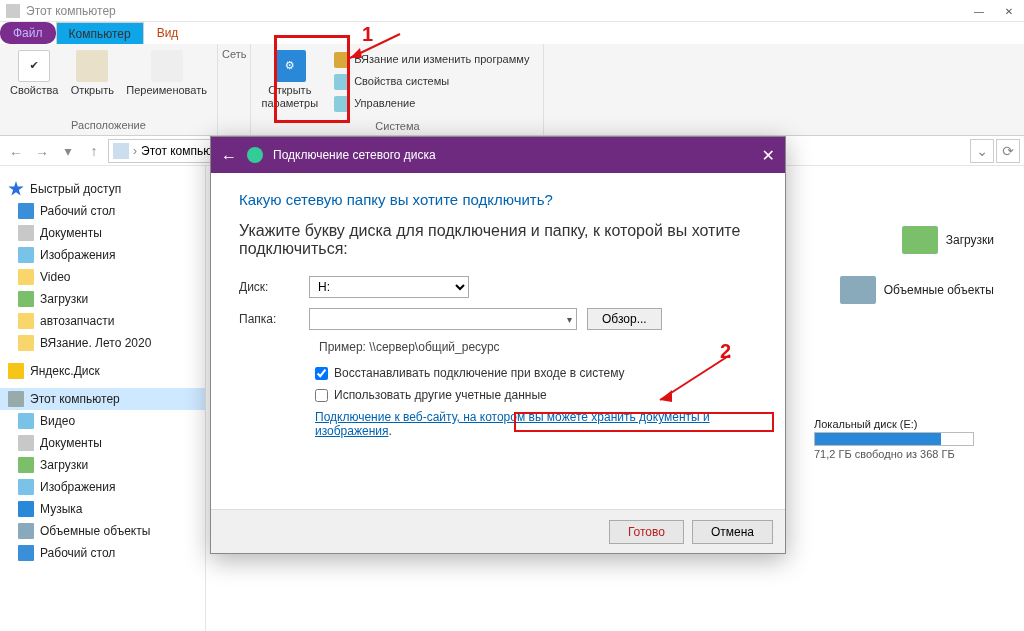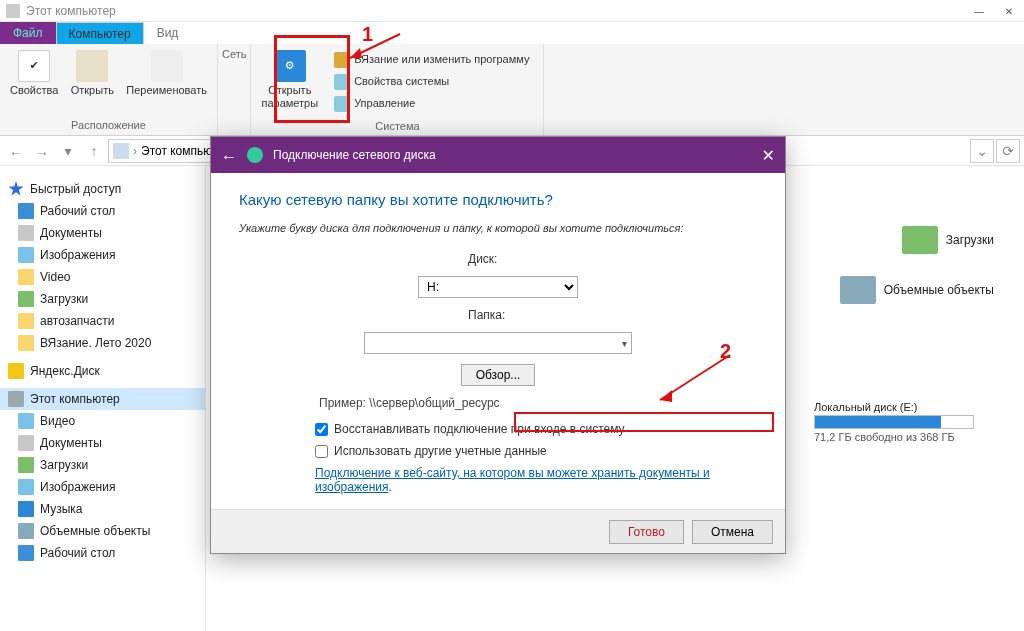--- a/index.html
+++ b/index.html
@@ -7,23 +7,23 @@
 
 
 .titlebar { height: 22px; background: #fff; border-bottom: 1px solid #e5e5e5; display: flex; align-items: center; padding: 0 6px; color: #888; gap: 6px; }
 .titlebar .wicon { width: 14px; height: 14px; background: #ccc; }
 .win-controls { position: absolute; right: 0; top: 0; display: flex; }
 .win-controls div { width: 30px; height: 22px; display: flex; align-items: center; justify-content: center; font-size: 10px; color: #555; }
 
 
 .tabs { height: 22px; display: flex; align-items: stretch; background: #fff; }
 .tab { padding: 0 12px; display: flex; align-items: center; font-size: 12px; color: #333; border: 1px solid transparent; }
-.tab.file { background: #7b2d8e; color: #5eead4; }
+.tab.file { background: #7b2d8e; color: #c4b5fd; border-radius: 10px; }
 .tab.active { background: #0ea5e9; border: 1px solid #d0d0d0; border-bottom: none; }
-.tab:not(.file):not(.active) { color: #737373; }
+.tab:not(.file):not(.active) { color: #c2410c; }
 
 
 .ribbon { height: 92px; background: #f5f5f5; border-bottom: 1px solid #d0d0d0; display: flex; }
 .rgroup { border-right: 1px solid #e0e0e0; display: flex; flex-direction: column; align-items: center; padding: 2px 4px; }
 .rgroup .buttons { display: flex; flex: 1; align-items: flex-start; }
 .rgroup .glabel { font-size: 11px; color: #666; padding: 2px 0; }
 .rbtn { display: flex; flex-direction: column; align-items: center; justify-content: flex-start; padding: 4px 6px; text-align: center; line-height: 1.2; font-size: 11px; color: #333; gap: 2px; min-width: 56px; }
 .rbtn .ricon { width: 32px; height: 32px; background: #ddd; border-radius: 2px; display: flex; align-items: center; justify-content: center; }
 .rbtn .ricon.small { width: 16px; height: 16px; }
 .rbtn.small { flex-direction: row; min-width: auto; padding: 2px 4px; text-align: left; gap: 4px; }
@@ -64,22 +64,22 @@
 .folderlink .ficon { width: 36px; height: 28px; background: #f9d66b; border-radius: 2px; }
 
 
 .dialog { position: absolute; left: 210px; top: 136px; width: 576px; height: 418px; box-shadow: 0 6px 24px rgba(0,0,0,.3); background: #fff; border: 1px solid #888; display: flex; flex-direction: column; }
 .dlg-title { height: 36px; background: #6e2a7f; color: #fff; display: flex; align-items: center; padding: 0 10px; gap: 10px; font-size: 12px; }
 .dlg-title .back { font-size: 16px; }
 .dlg-title .dicon { width: 16px; height: 16px; background: #3c9; border-radius: 50%; }
 .dlg-close { margin-left: auto; font-size: 16px; cursor: pointer; }
 .dlg-body { padding: 18px 28px 10px 28px; flex: 1; color: #333; }
 .dlg-h { color: #0063b1; font-size: 15px; margin-bottom: 14px; font-weight: normal; }
-.dlg-sub { font-size: 11px; margin-bottom: 18px; font-style: italic; }
-.dlg-row { display: flex; align-items: center; gap: 10px; margin-bottom: 10px; font-size: 12px; flex-direction: column; }
+.dlg-sub { font-size: 16px; margin-bottom: 18px; }
+.dlg-row { display: flex; align-items: center; gap: 10px; margin-bottom: 10px; font-size: 12px; }
 .dlg-row label { width: 60px; }
 .dlg-row select, .dlg-row .combo { height: 22px; border: 1px solid #aaa; font-size: 12px; padding: 0 4px; background: #fff; }
 .dlg-row select { width: 160px; }
 .dlg-row .combo { width: 268px; display: flex; align-items: center; justify-content: flex-end; }
 .dlg-row .combo::after { content: "▾"; color: #555; font-size: 10px; }
 .dlg-row button { height: 22px; padding: 0 14px; border: 1px solid #aaa; background: #efefef; font-size: 12px; }
 .dlg-example { font-size: 12px; margin: 0 0 12px 80px; color: #444; }
 .dlg-check { display: flex; align-items: center; gap: 6px; margin: 0 0 8px 76px; font-size: 12px; }
 .dlg-check input { width: 13px; height: 13px; }
 .dlg-link { margin: 6px 0 0 76px; font-size: 12px; }
@@ -250,21 +250,21 @@
 
   <div class="mainpane">
     <div class="folderlink" style="right:30px; top:60px;">
       <span class="ficon" style="background:#7bbf6a;"></span>
       <span>Загрузки</span>
     </div>
     <div class="folderlink" style="right:30px; top:110px;">
       <span class="ficon" style="background:#8ab;"></span>
       <span>Объемные объекты</span>
     </div>
-    <div class="drive" style="top:235px;">
+    <div class="drive" style="top:252px;">
       <div style="color:#222;">Локальный диск (E:)</div>
       <div class="bar">
           <div class="fill"></div>
         </div>
       <div>71,2 ГБ свободно из 368 ГБ</div>
     </div>
   </div>
 </div>
 
 <div class="dialog">

